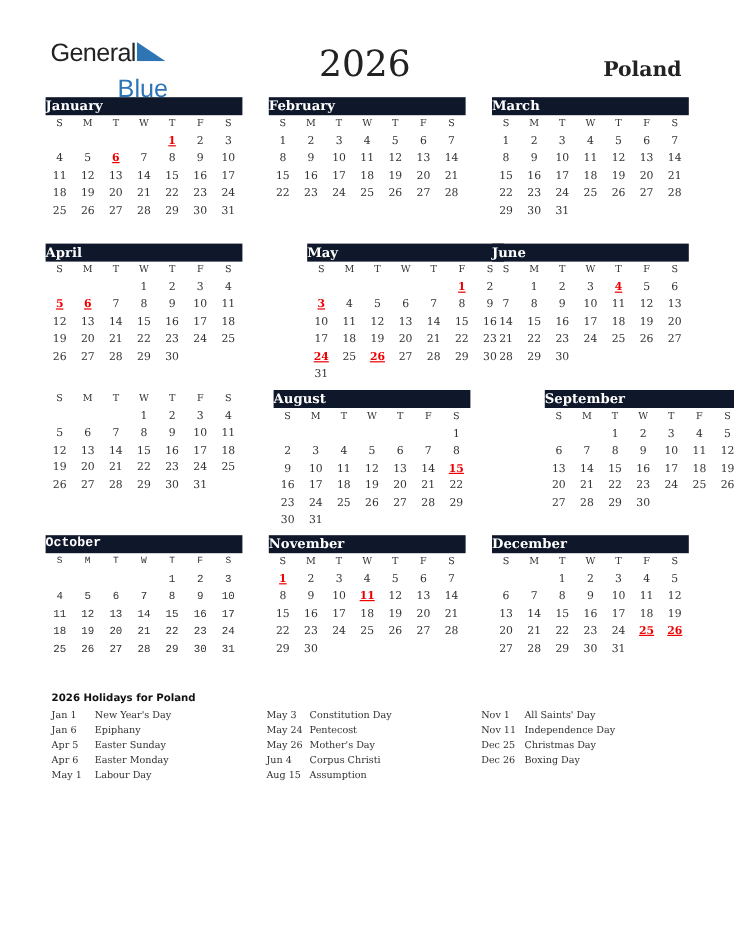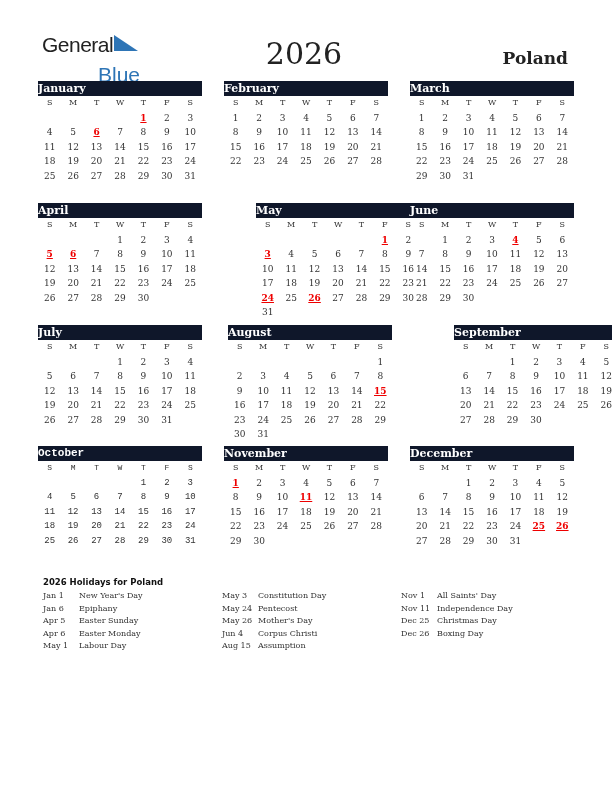--- a/index.html
+++ b/index.html
@@ -295,21 +295,20 @@
         <div>24</div>
         <div>25</div>
         <div>26</div>
         <div>27</div>
         <div>28</div>
         <div>29</div>
         <div>30</div>
       </div>
     </div>
     <div class="month" style="left: 38px; top: 325px;">
-      <div class="mhead">July</div>
       <div class="grid">
         <div class="dow">S</div>
         <div class="dow">M</div>
         <div class="dow">T</div>
         <div class="dow">W</div>
         <div class="dow">T</div>
         <div class="dow">F</div>
         <div class="dow">S</div>
         <div></div>
         <div></div>

